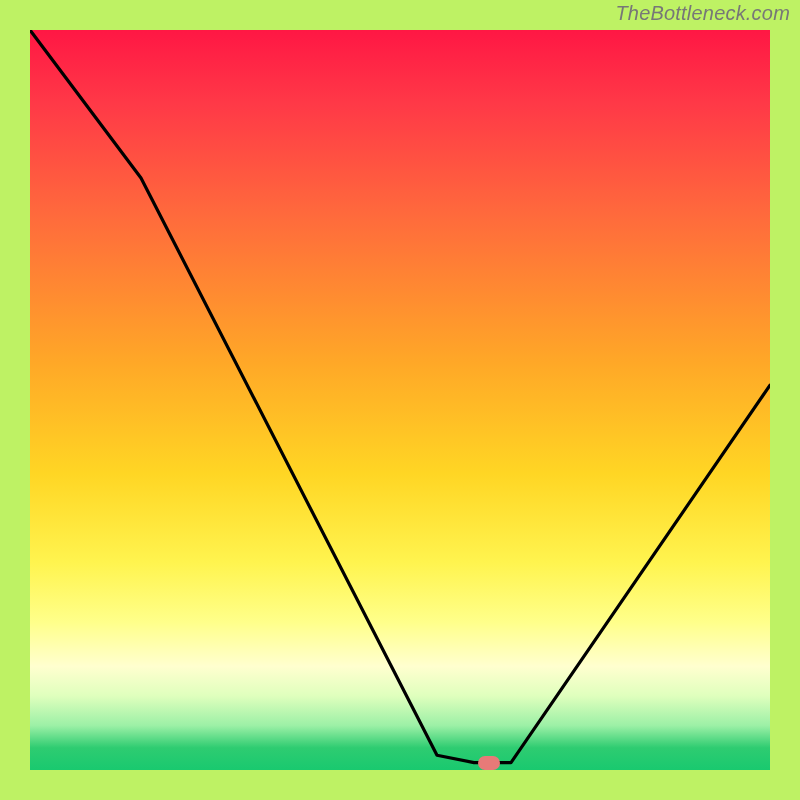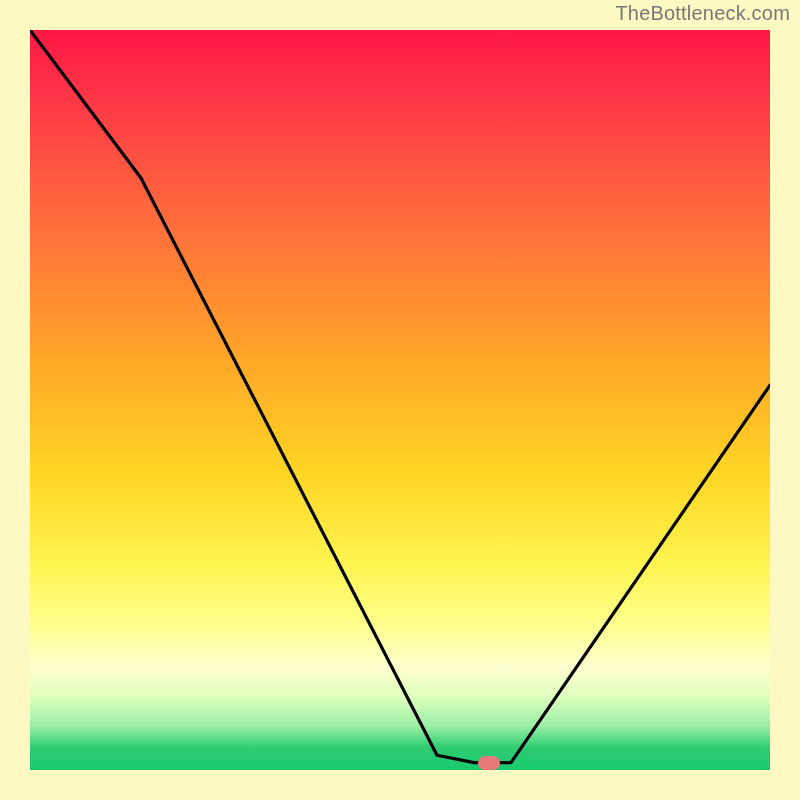--- a/index.html
+++ b/index.html
@@ -8,21 +8,22 @@
     width: 800px;
     height: 800px;
     background: #000;
     overflow: hidden;
     font-family: Arial, Helvetica, sans-serif;
   }
   .frame {
     position: relative;
     width: 800px;
     height: 800px;
-    background: #fef9c3;
+    background: #bef264;
+    font-style: italic;
   }
   .watermark {
     position: absolute;
     top: 2px;
     right: 10px;
     color: #777;
     font-size: 20px;
     font-weight: 500;
     letter-spacing: 0.2px;
     z-index: 20;

